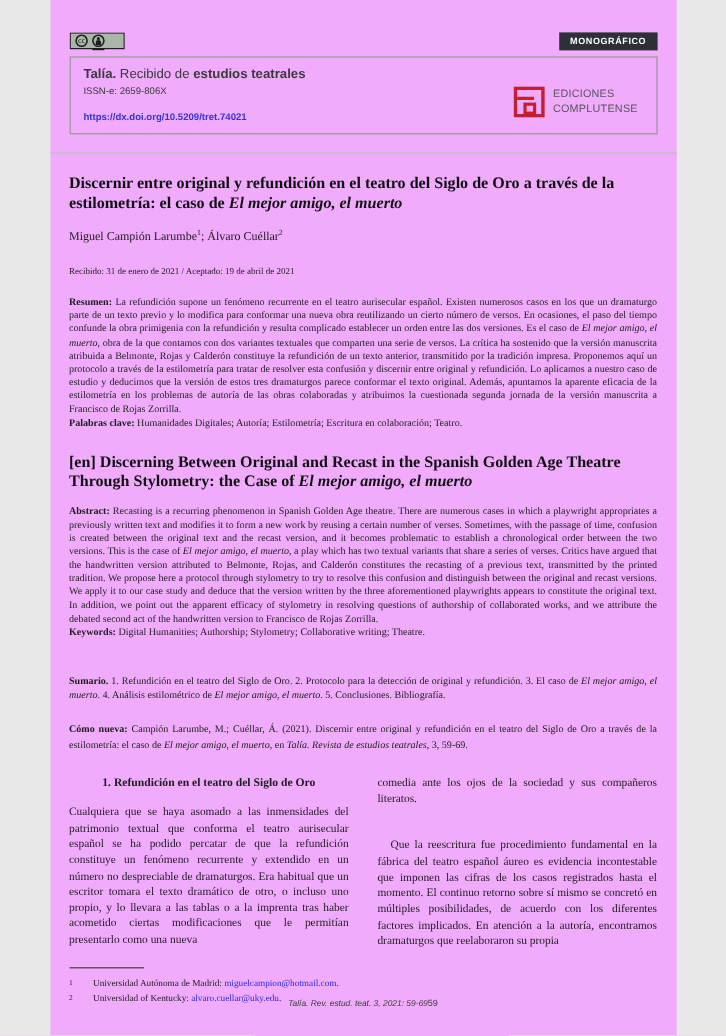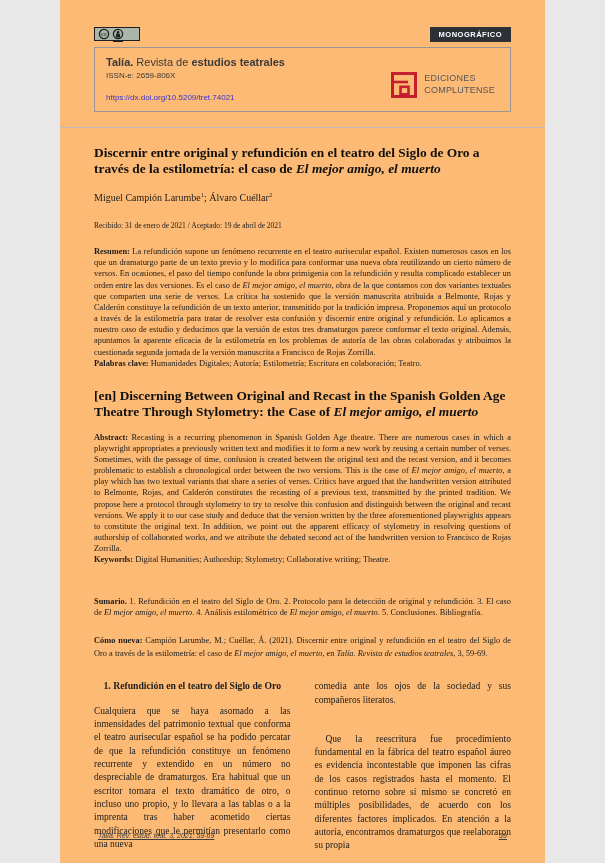--- a/index.html
+++ b/index.html
@@ -1,38 +1,38 @@
 <!DOCTYPE html>
 <html><head>
 <meta charset="utf-8">
 <style>
   html,body{margin:0;padding:0;background:#e8e8e8;}
   .page{
-    width:485px;height:863px;background:#fdba74;position:relative;
-    box-sizing:border-box;padding:27px 34px 0;margin:0 auto;overflow:hidden;
+    width:522px;height:863px;background:#f0abfc;position:relative;
+    box-sizing:border-box;padding:27px 16px 0;margin:0 auto;overflow:hidden;
     font-family:"Liberation Serif","DejaVu Serif",serif;color:#1c1c1c;
   }
   
   .top-row{display:flex;justify-content:space-between;align-items:flex-start;height:15px;}
   .cc-badge{display:block;cursor:pointer;}
   .mono-badge{
     background:#2d3036;color:#ffffff;font-family:"Liberation Sans","DejaVu Sans",sans-serif;
     font-size:7.5px;font-weight:bold;letter-spacing:.5px;padding:4px 9px 3px;line-height:1;
     margin-top:0;
   }
   
   .journal-box{
     margin-top:5px;border:1px solid #979797;height:65px;box-sizing:border-box;
     padding:8px 11px 8px;display:flex;justify-content:space-between;
     font-family:"Liberation Sans","DejaVu Sans",sans-serif;
   }
   .journal-title{font-size:11px;color:#3a3a3a;}
   .journal-title b{font-weight:bold;}
   .issn{font-size:8px;color:#3a3a3a;margin-top:3px;}
-  .doi{font-size:8px;color:#3434d3;margin-top:13px;display:inline-block;text-decoration:none;cursor:pointer;}
+  .doi{font-size:8px;color:#3434d3;margin-top:13px;display:inline-block;text-decoration:none;cursor:pointer;font-weight:bold;}
   .jb-right{display:flex;align-items:center;gap:7px;margin-top:11px;margin-right:4px;}
   .pub-text{font-size:9px;line-height:1.3;color:#55565a;letter-spacing:.2px;}
   
   .full-rule{margin:15px -38px 0;border-top:1px solid #bdbdbd;height:0;}
   
   .title{font-size:13.4px;font-weight:bold;line-height:1.22;margin:17px 0 0;color:#101010;}
   .en-title{margin-top:19px;}
   .authors{font-size:10px;margin:13px 0 0;}
   .authors sup{font-size:6.5px;}
   .dates{font-size:7.5px;margin:18px 0 0;color:#222;}
@@ -53,22 +53,22 @@
   .indent{text-indent:11px;margin-top:26px;}
   
   .fn-block{margin-top:15px;}
   .fn-rule{width:62px;border-top:1px solid #3c3c3c;margin-bottom:7px;}
   .fn-row{display:flex;font-size:7.7px;line-height:1.55;text-align:left;}
   .fn-num{flex:0 0 20px;font-size:6.2px;padding-top:1px;}
   .link{color:#2b2bd9;text-decoration:none;cursor:pointer;text-align:center;}
   
   .footer{
     position:absolute;left:38px;right:38px;bottom:23px;
-    display:flex;justify-content:space-between;align-items:baseline;
-    font-family:"Liberation Sans","DejaVu Sans",sans-serif;color:#3b3b3b;text-decoration:underline;
+    display:flex;justify-content:center;align-items:baseline;
+    font-family:"Liberation Sans","DejaVu Sans",sans-serif;color:#3b3b3b;
   }
   .footer-ref{font-size:7px;font-style:italic;}
   .footer-page{font-size:7.5px;}
 </style>
 </head>
 <body>
 
 <div class="page">
 
   <div class="top-row">
@@ -79,21 +79,21 @@
       <circle cx="24" cy="7" r="4.6" fill="none" stroke="#1e1e1e" stroke-width="1.3"></circle>
       <circle cx="24" cy="5.2" r="1.3" fill="#1e1e1e"></circle>
       <path d="M21.8 10.6 v-2.1 a2.2 2.2 0 0 1 4.4 0 v2.1 z" fill="#1e1e1e"></path>
       <rect x="19" y="13.5" width="10" height="1.5" fill="#1e1e1e"></rect>
     </svg>
     <div class="mono-badge">MONOGRÁFICO</div>
   </div>
 
   <div class="journal-box">
     <div class="jb-left">
-      <div class="journal-title"><b>Talía.</b><span> Revista de </span><b>estudios teatrales</b></div>
+      <div class="journal-title"><b>Talía.</b><span> Recibido de </span><b>estudios teatrales</b></div>
       <div class="issn">ISSN-e: 2659-806X</div>
       <a class="doi">https://dx.doi.org/10.5209/tret.74021</a>
     </div>
     <div class="jb-right">
       <svg width="26" height="26" viewBox="0 0 26 26" xmlns="http://www.w3.org/2000/svg">
         <rect x="1.5" y="1.5" width="23" height="23" fill="none" stroke="#c41e2f" stroke-width="3"></rect>
         <path d="M3 10 h14" stroke="#c41e2f" stroke-width="2.6" fill="none"></path>
         <rect x="9.5" y="14.8" width="8" height="7.5" fill="none" stroke="#c41e2f" stroke-width="2.6"></rect>
       </svg>
       <div class="pub-text">

